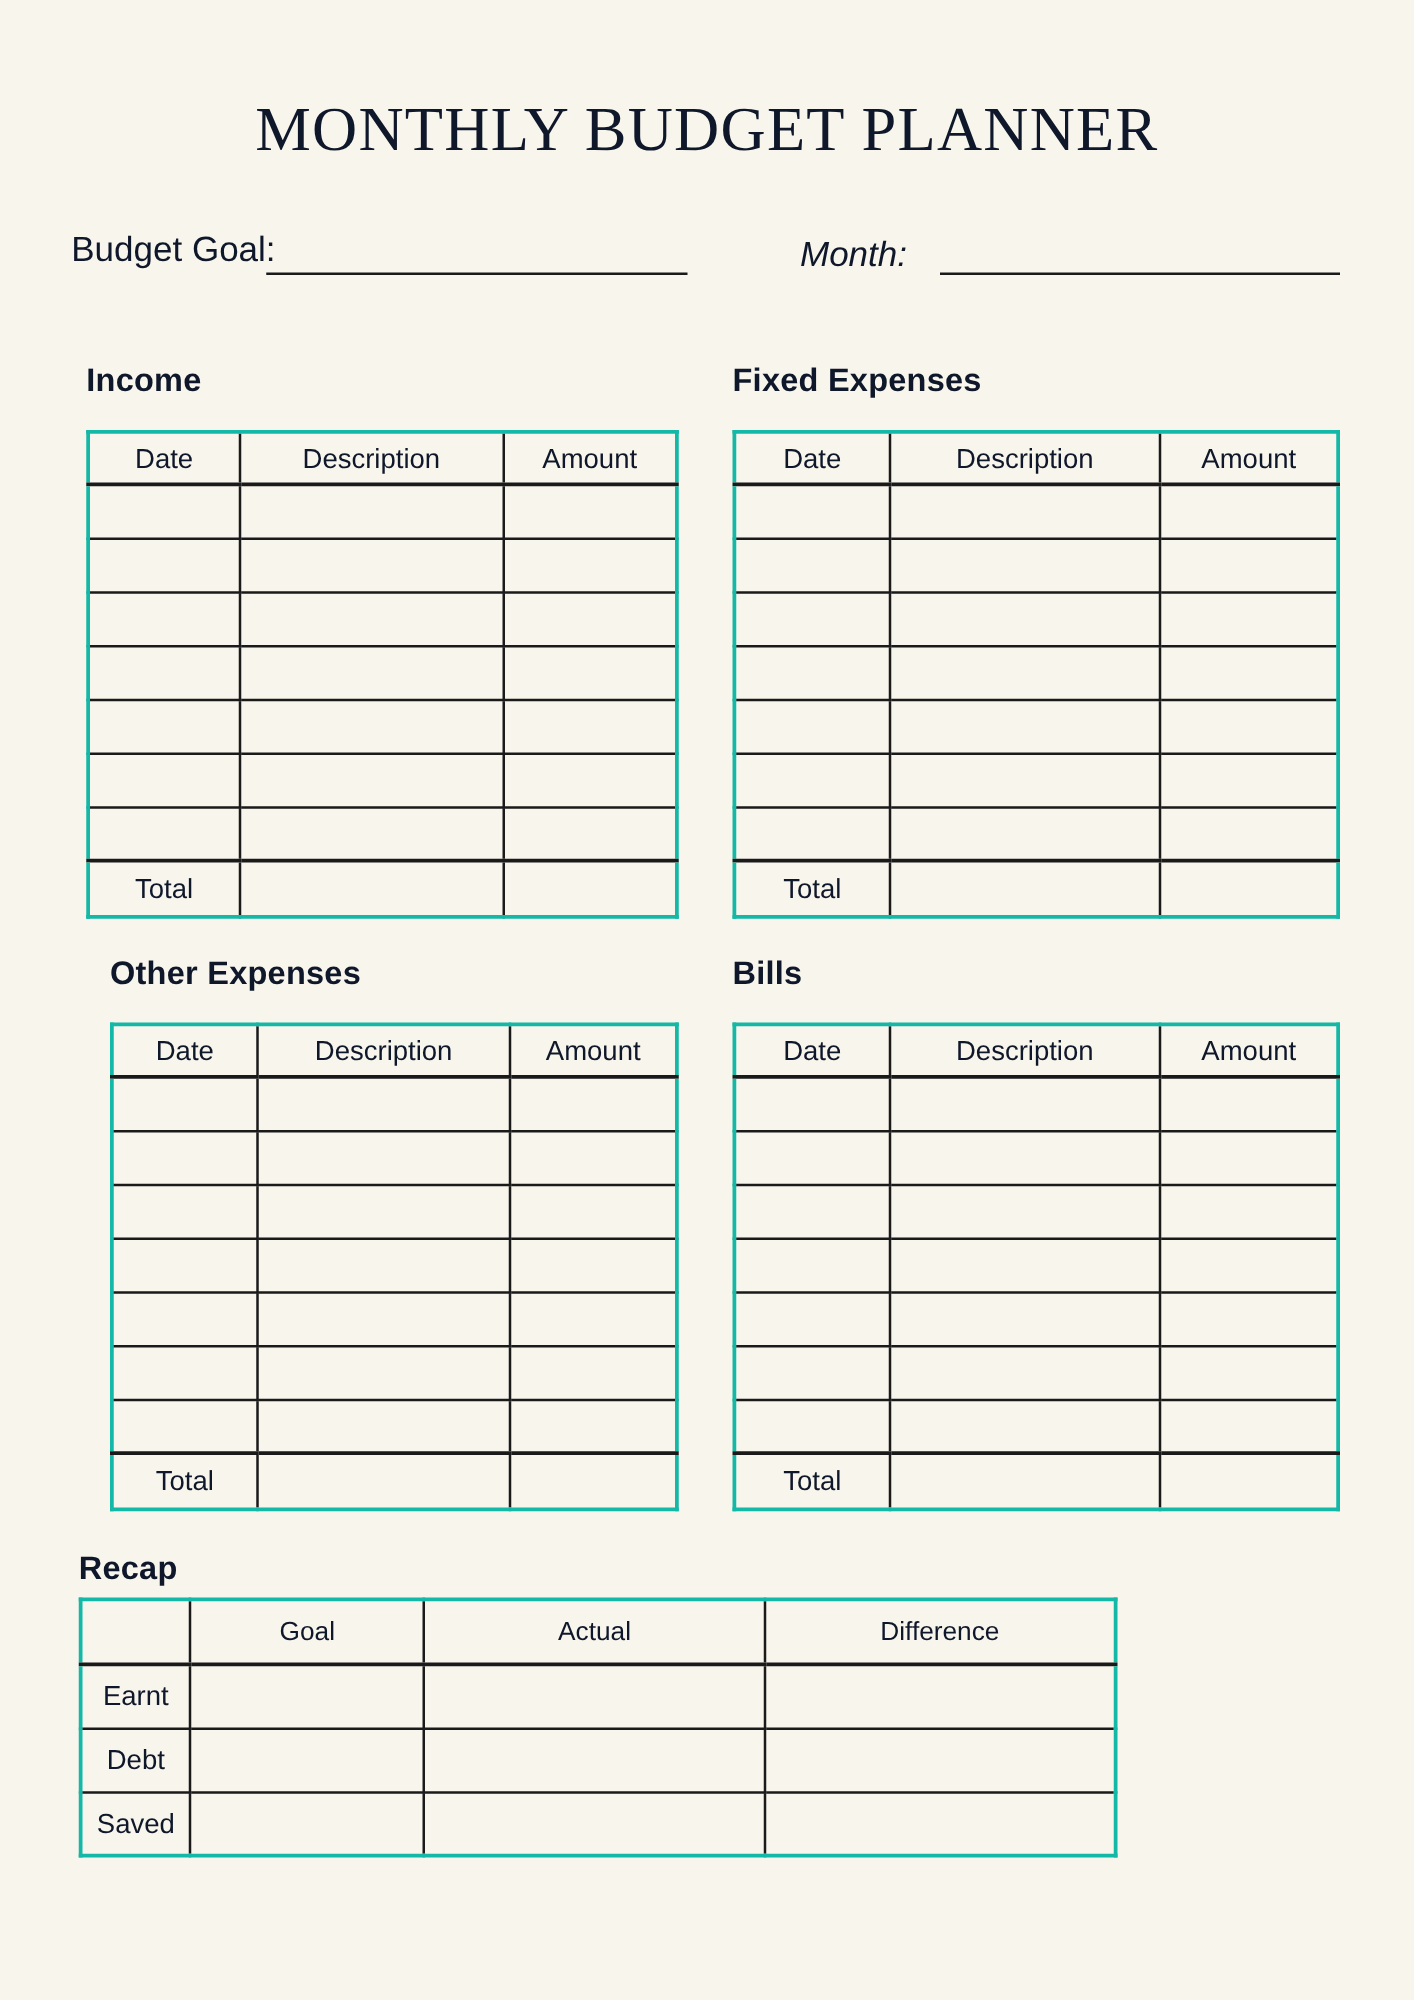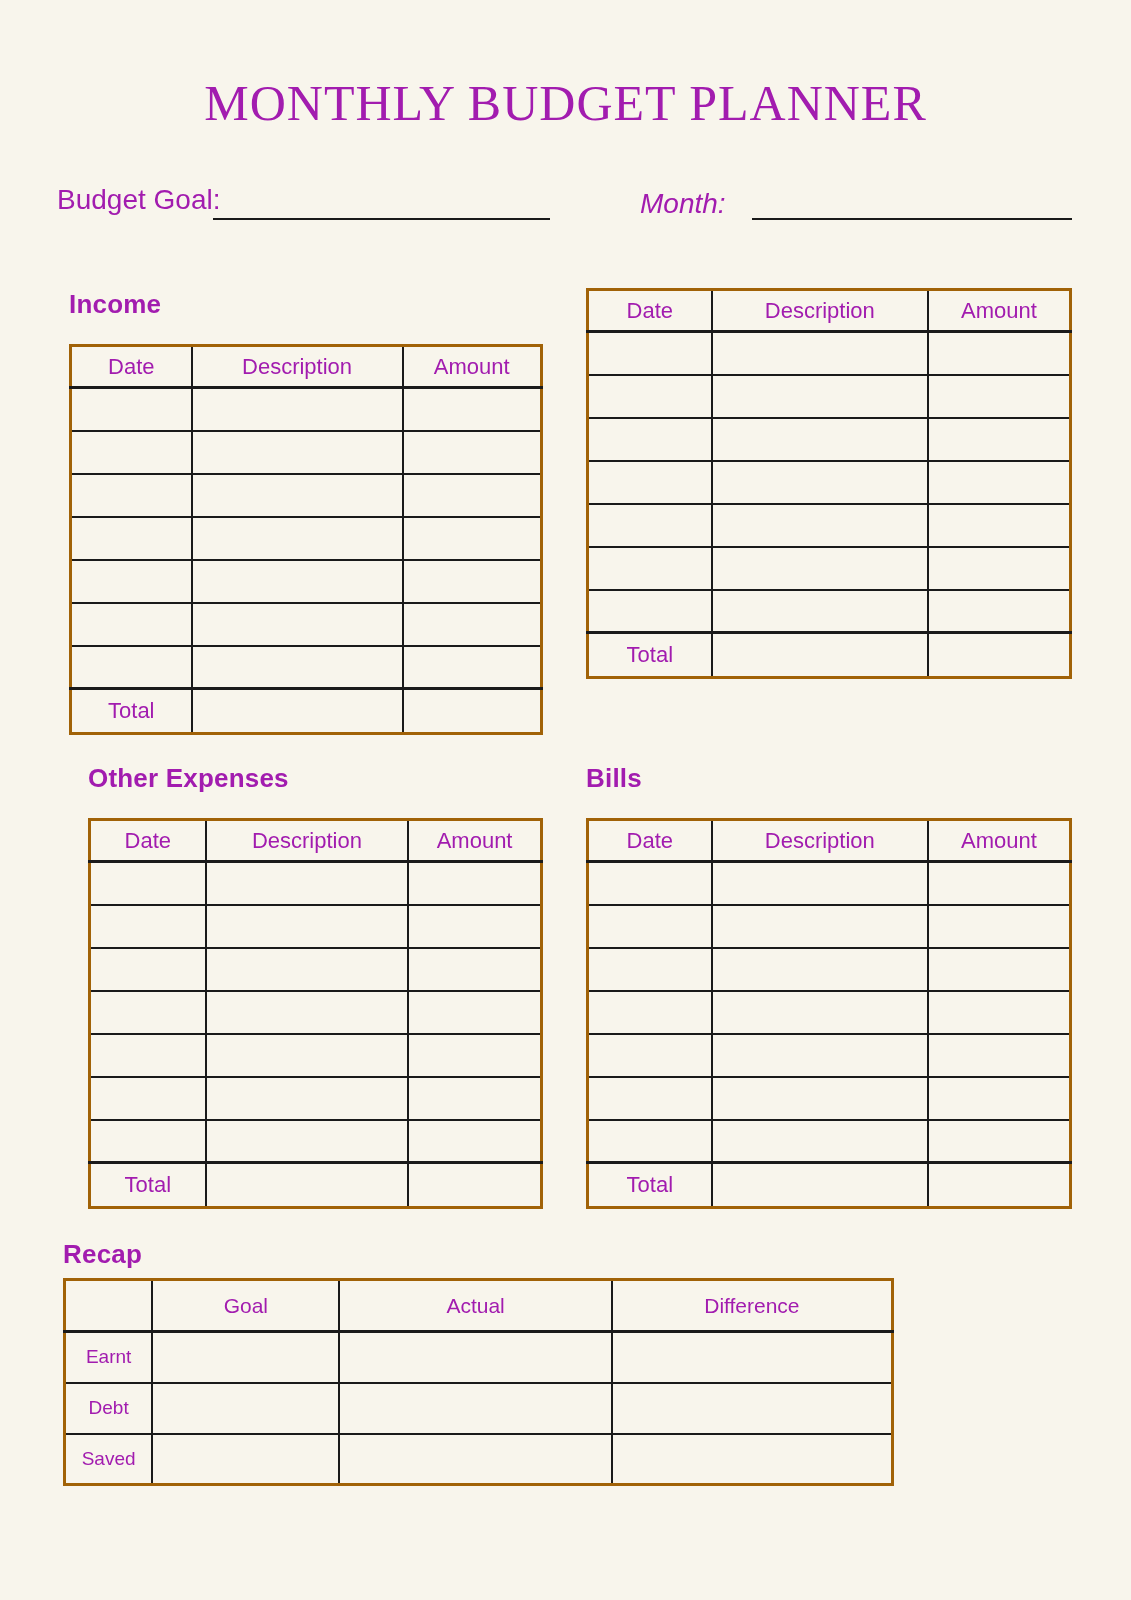--- a/index.html
+++ b/index.html
@@ -2,21 +2,21 @@
 <html><head>
 <meta charset="utf-8">
 <style>
   * { box-sizing: border-box; }
   html, body { margin: 0; padding: 0; background: #f8f5ec; }
   .page {
     position: relative;
     width: 1131px;
     height: 1600px;
     background: #f8f5ec;
-    color: #a21caf;
+    color: #0f172a;
     font-family: "Liberation Sans", sans-serif;
     overflow: hidden;
   }
   .title {
     position: absolute;
     top: 74px; left: 0; right: 0;
     margin: 0;
     text-align: center;
     font-family: "Liberation Serif", serif;
     font-weight: 500;
@@ -53,21 +53,21 @@
   .sec-other   { left: 57px;  top: 762px; padding-left: 31px; }
   .sec-bills   { left: 586px; top: 762px; }
   .sec-recap   { left: 63px;  top: 1238px; width: 831px; }
   .sec-recap h2 { margin-bottom: 8px; }
 
   table {
     border-collapse: collapse;
     width: 100%;
     table-layout: fixed;
   }
-  table.mini, table.recap { border: 3px solid #a16207; }
+  table.mini, table.recap { border: 3px solid #14b8a6; }
   table.mini th, table.mini td,
   table.recap th, table.recap td {
     border: 2px solid #1a1a1a;
     text-align: center;
     vertical-align: middle;
     padding: 0;
   }
   table.mini col.c-date { width: 25.7%; }
   table.mini col.c-desc { width: 44.8%; }
   table.mini col.c-amt  { width: 29.5%; }
@@ -87,21 +87,21 @@
   table.recap col.c-rowhead { width: 10.6%; }
   table.recap col.c-goal    { width: 22.6%; }
   table.recap col.c-actual  { width: 32.9%; }
   table.recap col.c-diff    { width: 33.9%; }
   table.recap thead th {
     height: 52px;
     font-weight: 400;
     font-size: 21px;
     border-bottom-width: 3px;
   }
-  table.recap tbody td { height: 51px; font-size: 19px; }
+  table.recap tbody td { height: 51px; font-size: 22px; }
 </style>
 </head>
 <body>
 
 <div class="page">
 
   <h1 class="title">MONTHLY BUDGET PLANNER</h1>
 
   <span class="field-label lbl-budget">Budget Goal:</span>
   <div class="fill-line line-budget"></div>
@@ -165,20 +165,21 @@
         <tr class="total-row">
           <td>Total</td>
           <td></td>
           <td></td>
         </tr>
       </tfoot>
     </table>
   </section>
 
   <section class="section sec-fixed">
+    <h2>Fixed Expenses</h2>
     <table class="mini">
       <colgroup>
           <col class="c-date">
           <col class="c-desc">
           <col class="c-amt">
         </colgroup>
       <thead>
         <tr>
           <th>Date</th>
           <th>Description</th>

